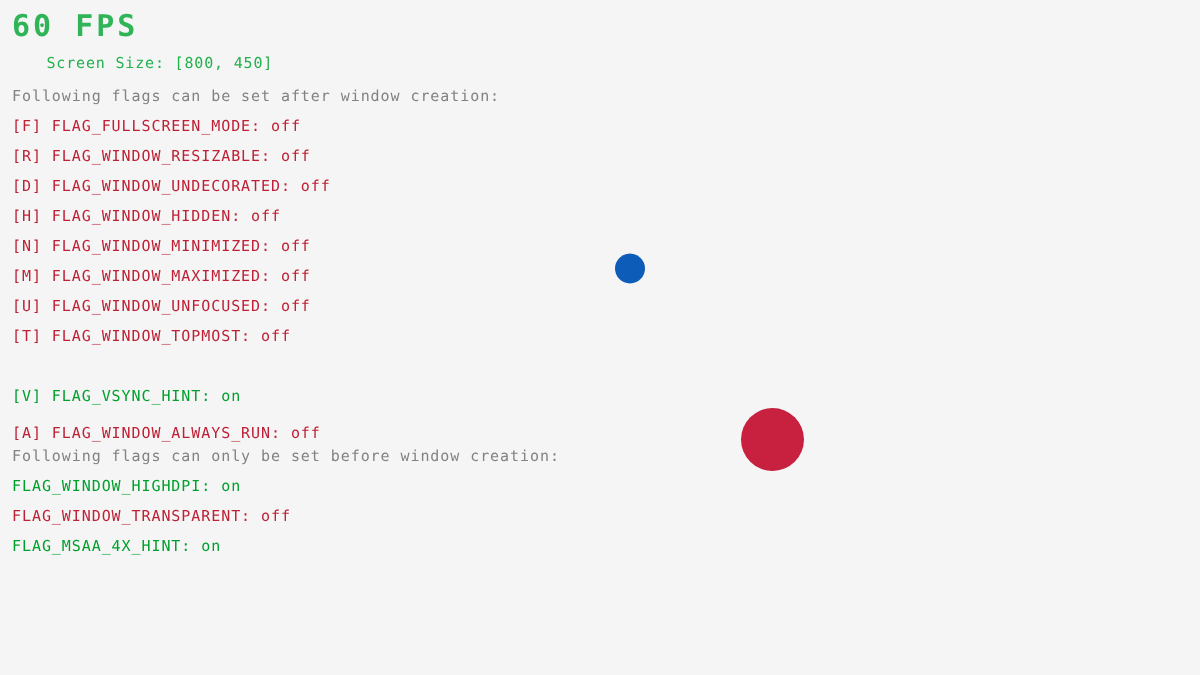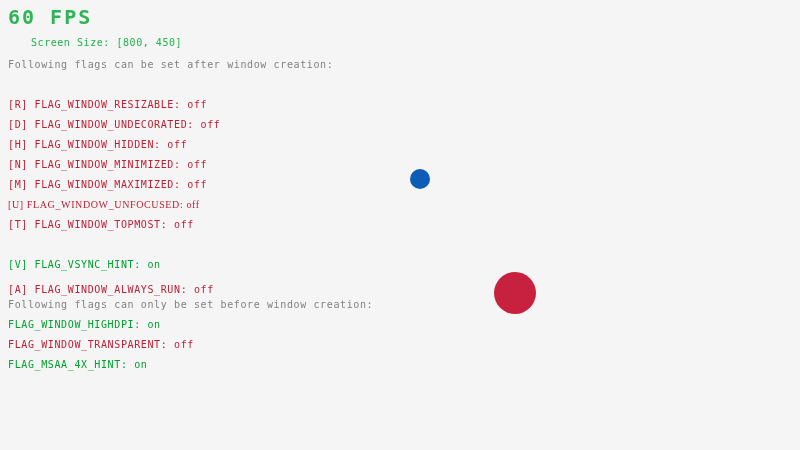--- a/index.html
+++ b/index.html
@@ -68,32 +68,33 @@
 <body>
 
 <div id="app" style="background: rgb(245, 245, 245); width: 800px; height: 450px;">
 
   <div class="txt" id="fps-counter" style="color: rgb(47, 180, 87);">60 FPS</div>
 
   <div class="txt" id="screen-size" style="color: rgb(34, 177, 76);">Screen Size: [800, 450]</div>
 
   <div class="txt section-heading" style="top: 60px; color: rgb(130, 130, 130);">Following flags can be set after window creation:</div>
 
+  <div class="txt flag-line flag-off" style="top: 80px; color: rgb(190, 32, 53);">[F] FLAG_FULLSCREEN_MODE: off</div>
 
   <div class="txt flag-line flag-off" style="top: 100px; color: rgb(190, 32, 53);">[R] FLAG_WINDOW_RESIZABLE: off</div>
 
   <div class="txt flag-line flag-off" style="top: 120px; color: rgb(190, 32, 53);">[D] FLAG_WINDOW_UNDECORATED: off</div>
 
   <div class="txt flag-line flag-off" style="top: 140px; color: rgb(190, 32, 53);">[H] FLAG_WINDOW_HIDDEN: off</div>
 
   <div class="txt flag-line flag-off" style="top: 160px; color: rgb(190, 32, 53);">[N] FLAG_WINDOW_MINIMIZED: off</div>
 
   <div class="txt flag-line flag-off" style="top: 180px; color: rgb(190, 32, 53);">[M] FLAG_WINDOW_MAXIMIZED: off</div>
 
-  <div class="txt flag-line flag-off" style="top: 200px; color: rgb(190, 32, 53); font-family: Liberation Serif, serif;">[U] FLAG_WINDOW_UNFOCUSED: off</div>
+  <div class="txt flag-line flag-off" style="top: 200px; color: rgb(190, 32, 53);">[U] FLAG_WINDOW_UNFOCUSED: off</div>
 
   <div class="txt flag-line flag-off" style="top: 220px; color: rgb(190, 32, 53);">[T] FLAG_WINDOW_TOPMOST: off</div>
 
   <div class="txt flag-line flag-off" style="top: 240px; color: rgb(190, 32, 53); margin-top: 45px;">[A] FLAG_WINDOW_ALWAYS_RUN: off</div>
 
   <div class="txt flag-line flag-on" style="top: 260px; color: rgb(0, 160, 45);">[V] FLAG_VSYNC_HINT: on</div>
 
   <div class="txt section-heading" style="top: 300px; color: rgb(130, 130, 130);">Following flags can only be set before window creation:</div>
 
   <div class="txt flag-line flag-on" style="top: 320px; color: rgb(0, 160, 45);">FLAG_WINDOW_HIGHDPI: on</div>

